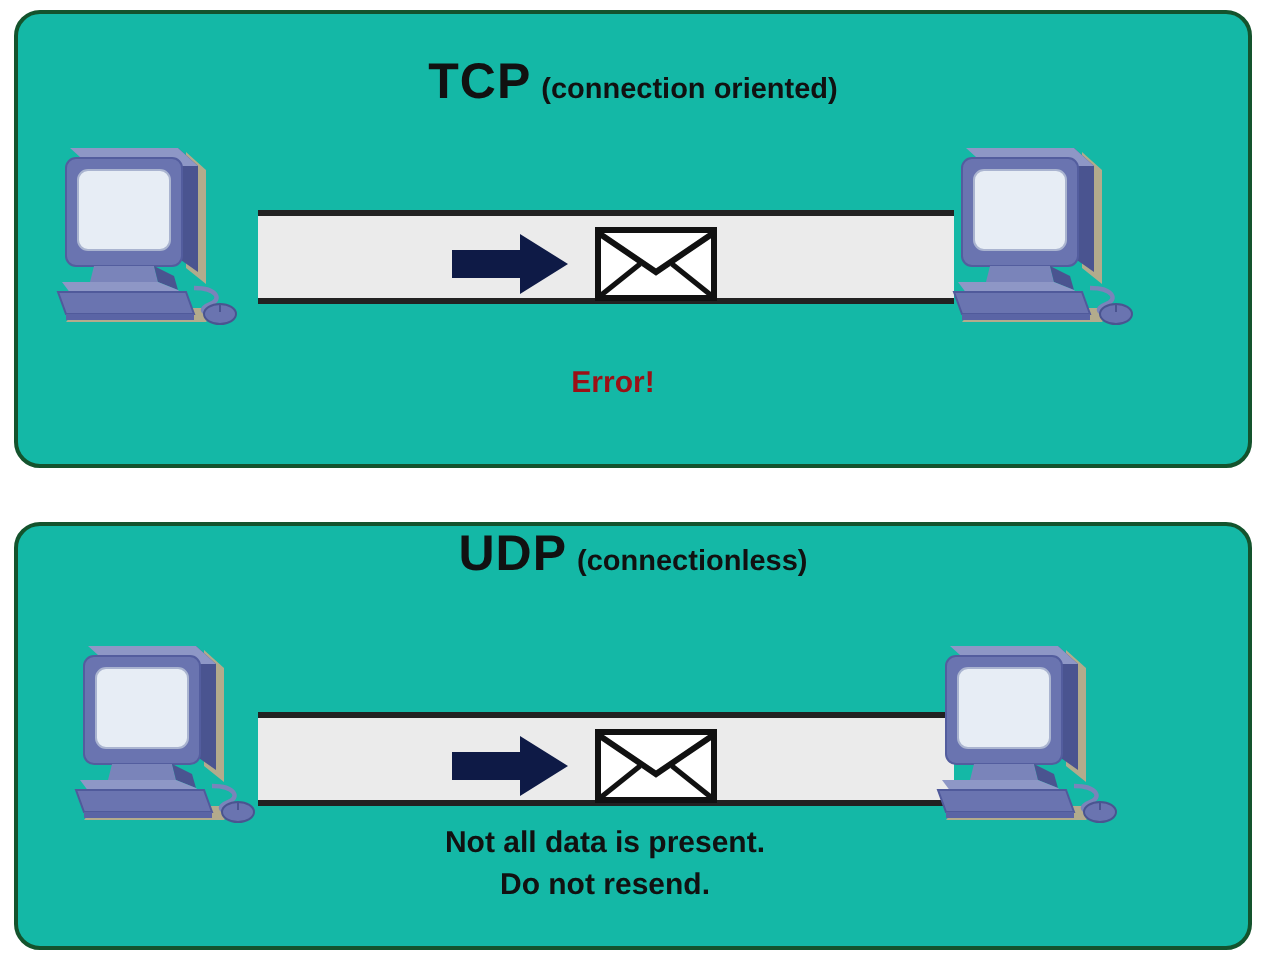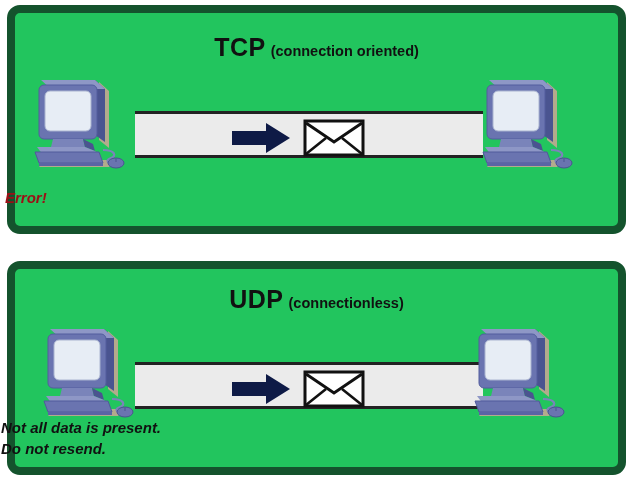--- a/index.html
+++ b/index.html
@@ -12,37 +12,37 @@
     height: 480px;
     font-family: "Liberation Sans", sans-serif;
     position: relative;
     overflow: hidden;
   }
 
   .panel {
     position: absolute;
     left: 7px;
     width: 619px;
-    background: #22c55e;
-    border: 8px solid #14532d;
+    background: #14b8a6;
+    border: 2px solid #14532d;
     border-radius: 13px;
     box-sizing: border-box;
   }
   .panel-tcp { top: 5px;   height: 229px; }
   .panel-udp { top: 261px; height: 214px; }
 
   .title-row {
     position: absolute;
     left: 0;
     width: 100%;
     text-align: center;
     white-space: nowrap;
   }
   .panel-tcp .title-row { top: 20px; }
-  .panel-udp .title-row { top: 16px; }
+  .panel-udp .title-row { top: 0; }
 
   .proto-name {
     font-size: 25px;
     font-weight: bold;
     color: #111111;
     letter-spacing: 0.5px;
   }
   .proto-sub {
     font-size: 14.5px;
     font-weight: bold;
@@ -103,21 +103,21 @@
   .cap-line {
     display: block;
     font-size: 15px;
     font-weight: bold;
     color: #111111;
     line-height: 1.42;
   }
   .cap-error {
     color: #9c1016;
   }
-  .cap-right { text-align: left; padding-right: 6px; font-style: italic; }
+  .cap-right { text-align: center; padding-right: 6px; }
 </style>
 </head>
 <body>
 
 <div class="panel panel-tcp">
 
   <div class="title-row">
     <span class="proto-name">TCP</span><span class="proto-sub">(connection oriented)</span>
   </div>
 

